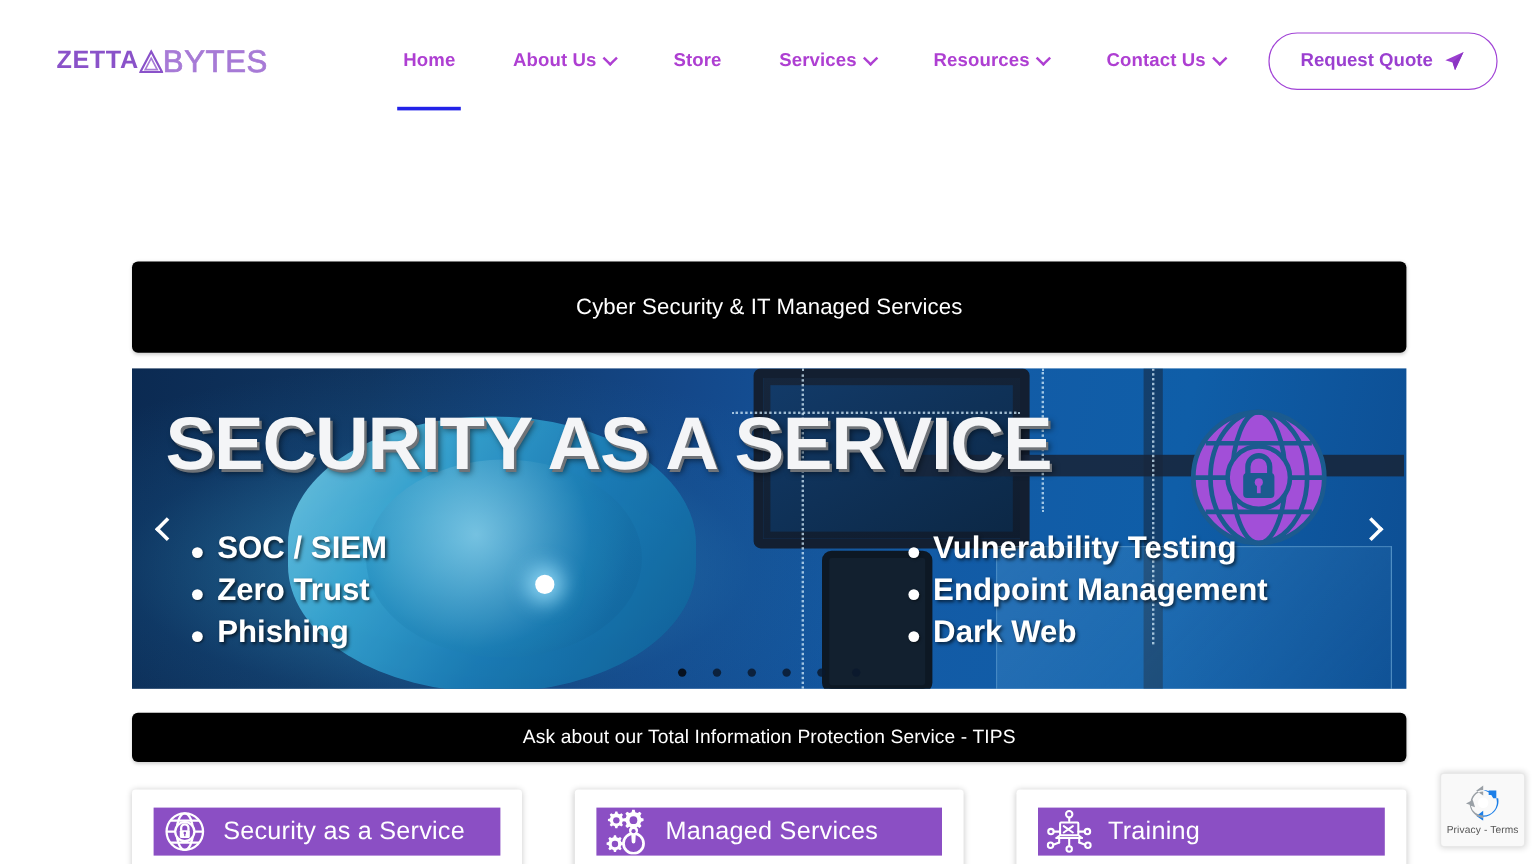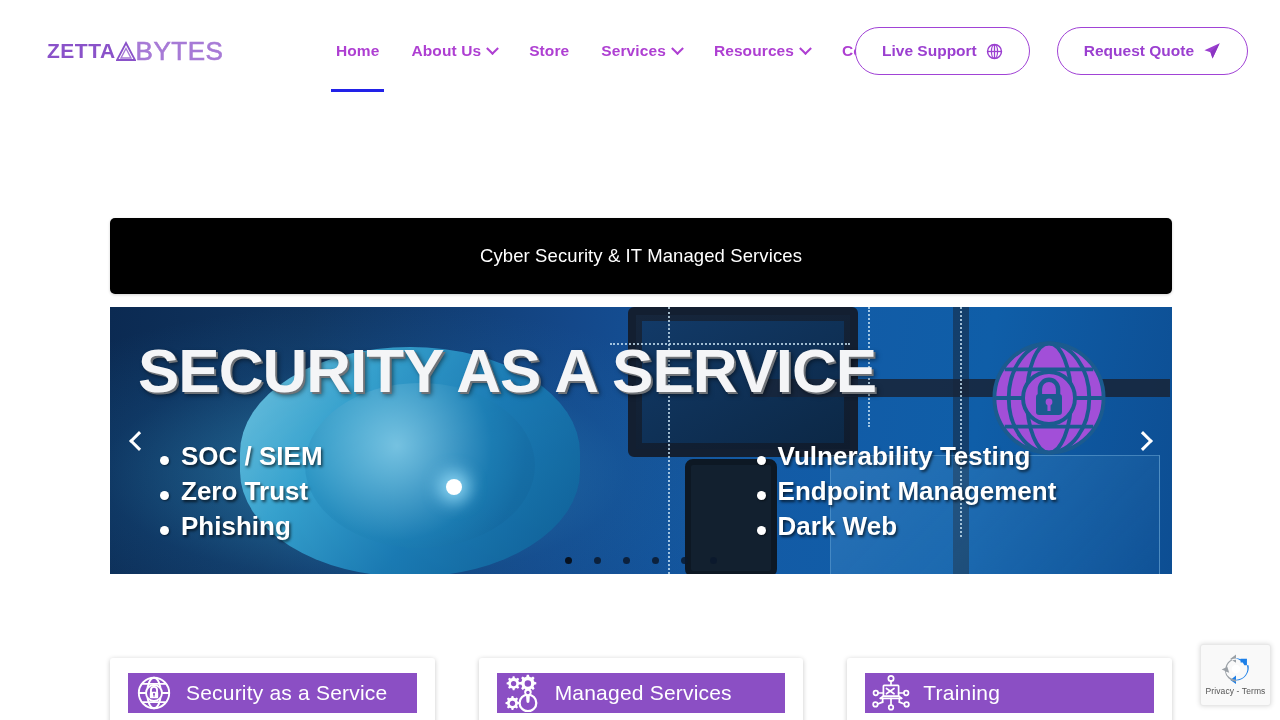--- a/index.html
+++ b/index.html
@@ -51,21 +51,21 @@
     -webkit-text-stroke: 0.6px #a77ad6;
   }
 
   .main-nav {
     position: absolute;
     left: 320px;
     top: 0;
     height: 102px;
     display: flex;
     align-items: flex-start;
-    gap: 0px;
+    gap: 16px;
   }
   .nav-item {
     position: relative;
     display: flex;
     align-items: center;
     gap: 7px;
     padding: 0 16px;
     height: 102px;
     cursor: pointer;
     color: #ae3fd2;
@@ -389,31 +389,20 @@
       <span>Resources</span>
       <i class="caret"></i>
     </div>
     <div class="nav-item">
       <span>Contact Us</span>
       <i class="caret"></i>
     </div>
   </nav>
 
   <div class="header-buttons">
-    <button class="pill-btn">
-      <span>Live Support</span>
-      <span>
-        <svg class="icon-svg" width="17" height="17" viewBox="0 0 20 20" aria-hidden="true">
-          <circle cx="10" cy="10" r="8.2" fill="none" stroke="#9b3fd0" stroke-width="1.7"></circle>
-          <ellipse cx="10" cy="10" rx="3.6" ry="8.2" fill="none" stroke="#9b3fd0" stroke-width="1.5"></ellipse>
-          <line x1="1.8" y1="10" x2="18.2" y2="10" stroke="#9b3fd0" stroke-width="1.5"></line>
-          <line x1="10" y1="1.8" x2="10" y2="18.2" stroke="#9b3fd0" stroke-width="1.5"></line>
-        </svg>
-      </span>
-    </button>
     <button class="pill-btn">
       <span>Request Quote</span>
       <span>
         <svg class="icon-svg" width="18" height="18" viewBox="0 0 20 20" aria-hidden="true">
           <path d="M18.5 1.5 L1.6 9.2 L8.3 11.3 L10.6 18.4 Z" fill="#9b3fd0"></path>
           <path d="M18.5 1.5 L8.3 11.3 L10.6 18.4 Z" fill="#8b35c2"></path>
         </svg>
       </span>
     </button>
   </div>
@@ -507,20 +496,23 @@
       <div class="hero-dots">
         <span class="d on"></span>
         <span class="d"></span>
         <span class="d"></span>
         <span class="d"></span>
         <span class="d"></span>
         <span class="d"></span>
       </div>
     </section>
 
+    <div class="purple-bar" id="tips-bar">
+      <span>Ask about our Total Information Protection Service - TIPS</span>
+    </div>
   </div>
 
   <div class="cards-row">
 
     <div class="svc-card">
       <div class="svc-head">
         <span class="svc-icon">
           <svg class="icon-svg" width="38" height="38" viewBox="0 0 100 100" aria-hidden="true">
             <g stroke="#ffffff" stroke-width="5" fill="none">
               <circle cx="50" cy="50" r="40"></circle>

